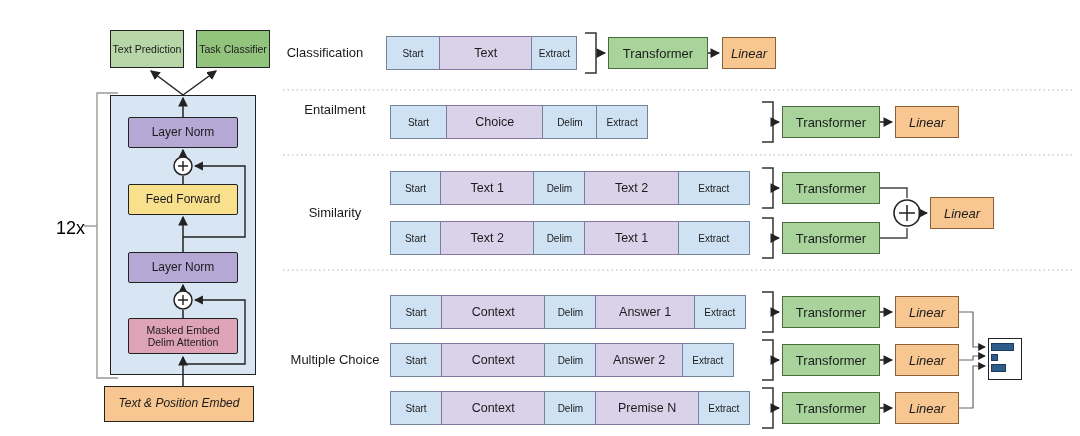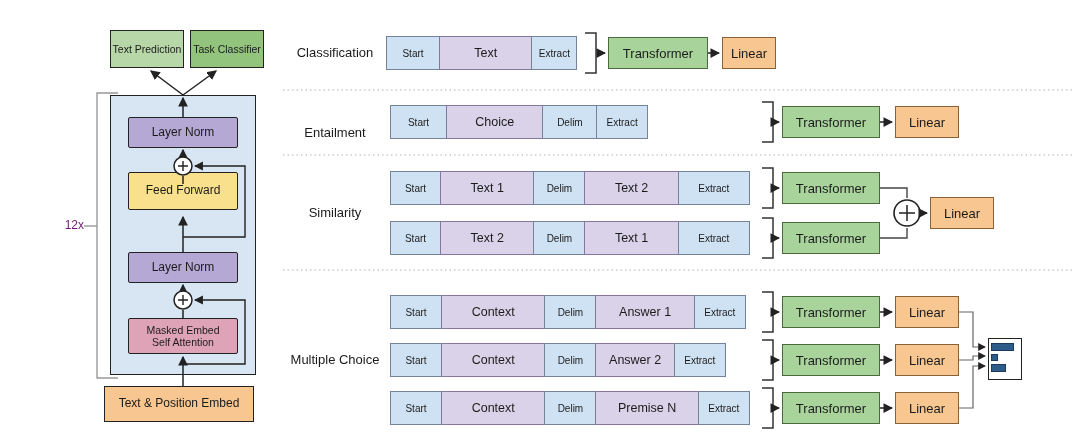--- a/index.html
+++ b/index.html
@@ -12,80 +12,80 @@
     text-align:right;border:1.4px solid #222;line-height:1.15;
   }
   
   .hdr{font-size:10.5px;}
   .hdr.light{background:#b7d7a8;}
   .hdr.dark{background:#93c47d;}
   .bigblock{background:#d8e5f2;border:1.6px solid #222;}
   .lnorm{background:#b5a8d5;font-size:12px;border-radius:2px;}
   .ff{background:#f9e08c;font-size:12px;border-radius:2px;}
   .attn{background:#dfa3b8;font-size:10.5px;border-radius:2px;flex-direction:column;}
-  .embed{background:#f8c690;font-size:12px;}
-  .repeat-label{position:absolute;font-size:12px;color:#701a75;}
+  .embed{background:#f8c690;font-size:12px;font-style:italic;}
+  .repeat-label{position:absolute;font-size:18px;color:#000000;}
   
   .task-label{position:absolute;width:120px;text-align:center;font-size:13px;color:#1b1b1b;}
   .seq{position:absolute;display:flex;height:34px;}
   .tok{
     display:flex;align-items:center;justify-content:center;box-sizing:border-box;
     border:1.3px solid #74839a;background:#cfe2f3;height:34px;
   }
   .tok + .tok{margin-left:-1.3px;}
   .tok.purple{background:#d9d2e9;border-color:#84769f;}
   .tok.sm{font-size:10px;}
   .tok.lg{font-size:12.5px;}
   .proc{
     position:absolute;box-sizing:border-box;display:flex;align-items:center;justify-content:center;
     background:#a8d49c;border:1.4px solid #4c6b3c;font-size:13px;height:32px;
   }
   .lin{
     position:absolute;box-sizing:border-box;display:flex;align-items:center;justify-content:center;
-    background:#f8c690;border:1.4px solid #8a6134;font-size:13px;height:32px;
+    background:#f8c690;border:1.4px solid #8a6134;font-size:13px;height:32px;font-style:italic;
   }
   .mini-box{position:absolute;background:#fff;border:1.5px solid #222;}
   .mini-bar{position:absolute;background:#2e5c88;border:1px solid #1b3a5c;box-sizing:border-box;}
   svg.overlay{position:absolute;left:0;top:0;pointer-events:none;z-index:6;}
 </style>
 </head>
 <body>
 
 <div id="canvas">
 
   <div class="box bigblock" style="left:110px;top:95px;width:146px;height:280px"></div>
 
   <div class="box hdr light" style="left:110px;top:30px;width:74px;height:38px">
     <span>Text Prediction</span>
   </div>
-  <div class="box hdr dark" style="left:190px;top:30px;width:74px;height:38px">
+  <div class="box hdr dark" style="left:196px;top:30px;width:74px;height:38px">
     <span>Task Classifier</span>
   </div>
 
   <div class="box lnorm" style="left:128px;top:117px;width:110px;height:31px">
     <span>Layer Norm</span>
   </div>
-  <div class="box ff" style="left:128px;top:172px;width:110px;height:38px">
+  <div class="box ff" style="left:128px;top:184px;width:110px;height:31px">
     <span>Feed Forward</span>
   </div>
   <div class="box lnorm" style="left:128px;top:252px;width:110px;height:31px">
     <span>Layer Norm</span>
   </div>
   <div class="box attn" style="left:128px;top:318px;width:110px;height:36px">
     <span>Masked Embed</span>
-    <span>Self Attention</span>
+    <span>Delim Attention</span>
   </div>
   <div class="box embed" style="left:104px;top:386px;width:150px;height:36px">
     <span>Text &amp; Position Embed</span>
   </div>
 
   <div class="repeat-label" style="left:56px;top:218px;width:28px;text-align:right">12x</div>
 
-  <div class="task-label" style="left:275px;top:45px">Classification</div>
-  <div class="task-label" style="left:275px;top:125px">Entailment</div>
+  <div class="task-label" style="left:265px;top:45px">Classification</div>
+  <div class="task-label" style="left:275px;top:102px">Entailment</div>
   <div class="task-label" style="left:275px;top:205px">Similarity</div>
   <div class="task-label" style="left:275px;top:352px">Multiple Choice</div>
 
   <div class="seq" style="left:386px;top:36px">
     <span class="tok sm" style="width:54px">Start</span>
     <span class="tok purple lg" style="width:94px">Text</span>
     <span class="tok sm" style="width:46px">Extract</span>
   </div>
   <div class="proc" style="left:608px;top:37px;width:100px">Transformer</div>
   <div class="lin" style="left:722px;top:37px;width:54px">Linear</div>
@@ -121,21 +121,21 @@
     <span class="tok sm" style="width:52px">Start</span>
     <span class="tok purple lg" style="width:105px">Context</span>
     <span class="tok sm" style="width:52px">Delim</span>
     <span class="tok purple lg" style="width:100px">Answer 1</span>
     <span class="tok sm" style="width:52px">Extract</span>
   </div>
   <div class="seq" style="left:390px;top:343px">
     <span class="tok sm" style="width:52px">Start</span>
     <span class="tok purple lg" style="width:105px">Context</span>
     <span class="tok sm" style="width:52px">Delim</span>
-    <span class="tok purple lg" style="width:80px">Answer 2</span>
+    <span class="tok purple lg" style="width:88px">Answer 2</span>
     <span class="tok sm" style="width:52px">Extract</span>
   </div>
   <div class="seq" style="left:390px;top:391px">
     <span class="tok sm" style="width:52px">Start</span>
     <span class="tok purple lg" style="width:105px">Context</span>
     <span class="tok sm" style="width:52px">Delim</span>
     <span class="tok purple lg" style="width:104px">Premise N</span>
     <span class="tok sm" style="width:52px">Extract</span>
   </div>
   <div class="proc" style="left:782px;top:296px;width:98px">Transformer</div>

